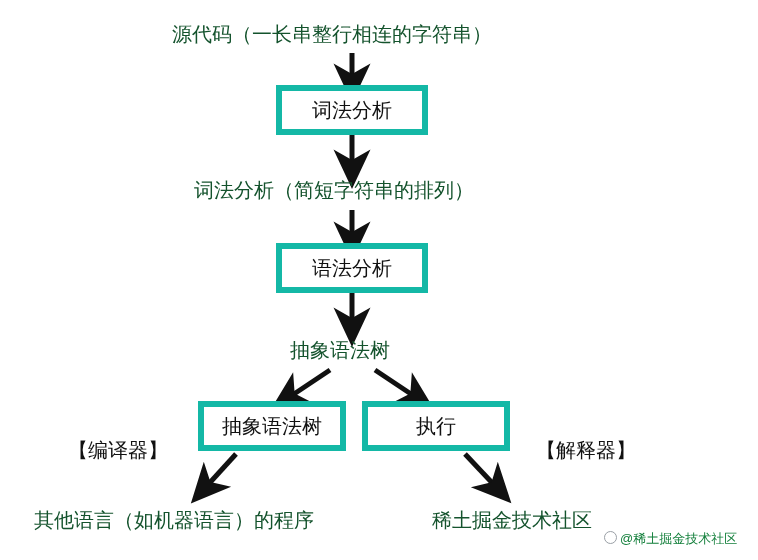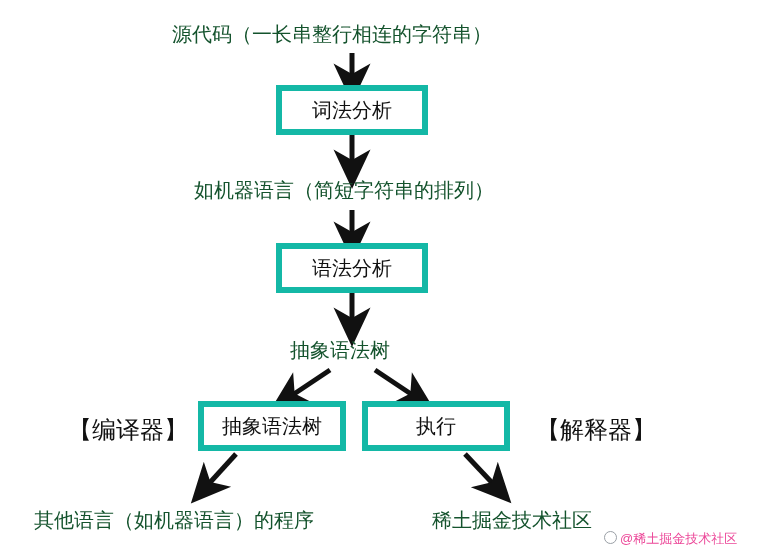--- a/index.html
+++ b/index.html
@@ -32,36 +32,37 @@
     display: flex;
     align-items: center;
     justify-content: center;
     font-size: 20px;
     color: #111111;
     box-sizing: border-box;
     white-space: nowrap;
   }
   .side-label {
     position: absolute;
-    font-size: 24px;
+    font-size: 20px;
     color: #111111;
     white-space: nowrap;
+    margin-top: 23px;
   }
   svg.arrows {
     position: absolute;
     left: 0;
     top: 0;
     width: 758px;
     height: 560px;
     pointer-events: none;
   }
   .watermark {
     position: absolute;
     font-size: 13px;
-    color: #ec4899;
+    color: #15803d;
     white-space: nowrap;
   }
   .wm-logo {
     display: inline-block;
     width: 11px;
     height: 11px;
     border: 1.5px solid #9aa0a6;
     border-radius: 50%;
     position: relative;
     top: 1px;
@@ -96,21 +97,21 @@
 
     <line x1="465" y1="454" x2="497" y2="488" stroke="#111111" stroke-width="5" marker-end="url(#ah)"></line>
   </svg>
 
   <div class="label" style="left:172px; top:22px;">源代码（一长串整行相连的字符串）</div>
 
   <div class="box" style="left:276px; top:85px; width:152px; height:50px;">
     <span>词法分析</span>
   </div>
 
-  <div class="label" style="left:194px; top:178px;">如机器语言（简短字符串的排列）</div>
+  <div class="label" style="left:194px; top:178px;">词法分析（简短字符串的排列）</div>
 
   <div class="box" style="left:276px; top:243px; width:152px; height:50px;">
     <span>语法分析</span>
   </div>
 
   <div class="label" style="left:290px; top:338px;">抽象语法树</div>
 
   <div class="box" style="left:198px; top:401px; width:148px; height:50px;">
     <span>抽象语法树</span>
   </div>

